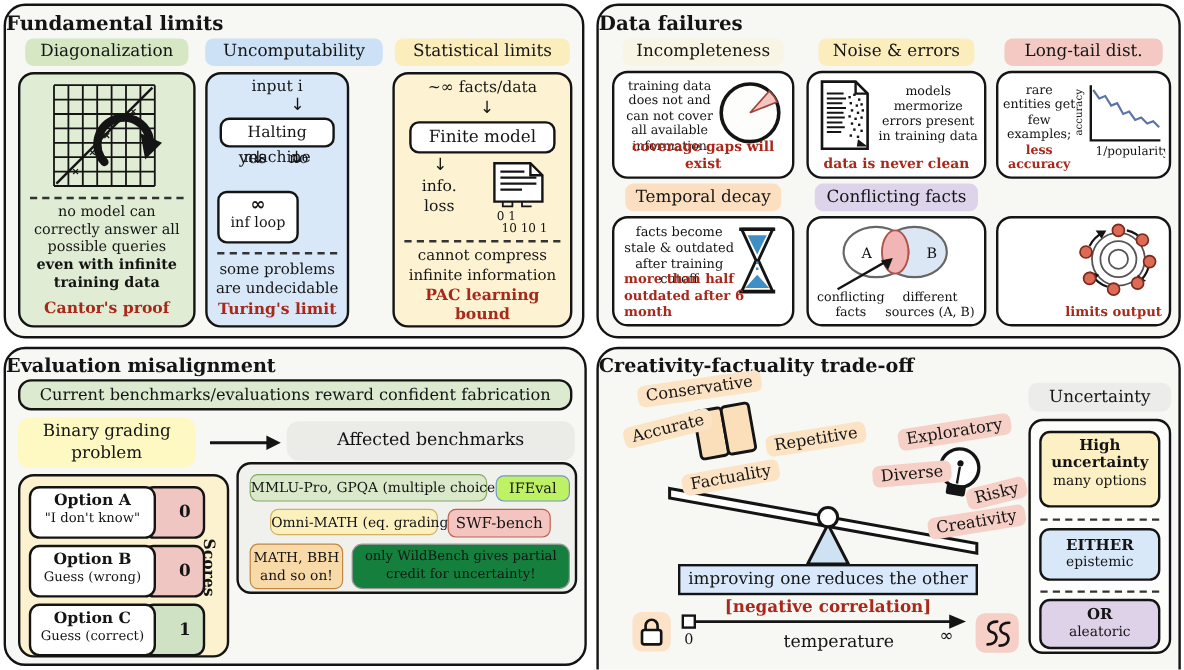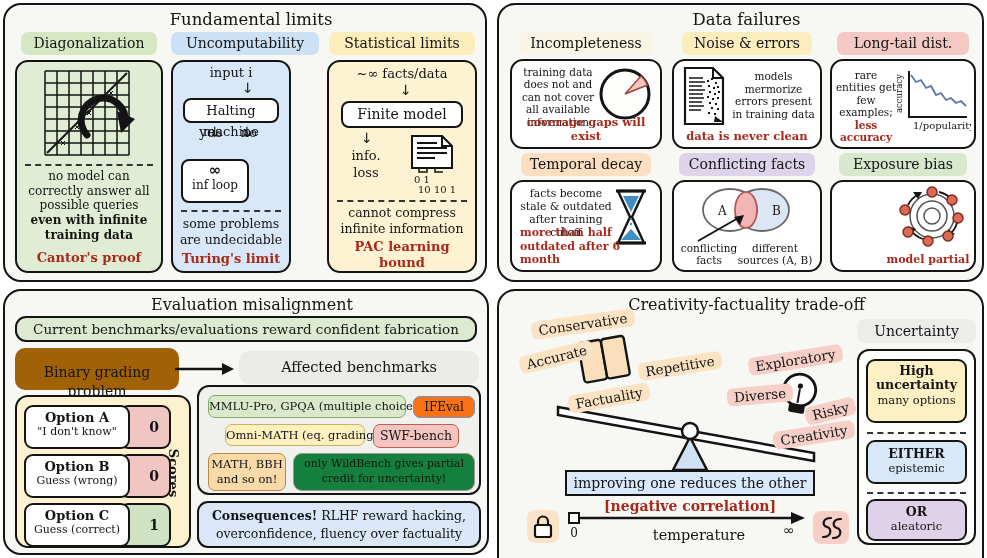--- a/index.html
+++ b/index.html
@@ -4,21 +4,21 @@
 <style>
 *{margin:0;padding:0;box-sizing:border-box}
 body{font-family:"DejaVu Serif",serif;background:#fff;color:#141414}
 #canvas{position:relative;width:987px;height:558px;background:#fff;overflow:hidden}
 .quad{position:absolute;background:#f7f7f4;border:2.5px solid #141414;border-radius:18px}
 .abs{position:absolute}
 .ctr{text-align:center}
 .b{font-weight:700}
 .it{}
 .red{color:#a8291b;font-weight:700}
-.qtitle{position:absolute;left:12px;right:0;text-align:center;font-weight:400;font-size:16.5px}
+.qtitle{position:absolute;left:0;right:0;font-weight:700;font-size:16.5px}
 .hpill{position:absolute;border-radius:7px;text-align:center;font-size:14px;height:23px;line-height:23px;white-space:nowrap}
 .card{position:absolute;border:2.4px solid #141414;border-radius:13px;background:#fff}
 .dash{position:absolute;border-top:2.2px dashed #333;height:0}
 .wbox{background:#fff;border:2.2px solid #141414;border-radius:8px;text-align:center}
 .darr{position:absolute;font-size:14px;line-height:1;font-family:"DejaVu Sans",sans-serif}
 .sans{font-family:"DejaVu Sans",sans-serif}
 .lbl{position:absolute;border-radius:6px;padding:1px 7px;font-size:13.5px;white-space:nowrap}
 .peach{background:#fbe3c4}
 .pinkbg{background:#f6cfc6}
 .bpill{position:absolute;border-radius:7px;text-align:center;white-space:nowrap}
@@ -98,21 +98,20 @@
   </div>
 
   <div class="quad" style="left:497px;top:3px;width:487px;height:279px">
     <div class="qtitle" style="top:5px">Data failures</div>
 
     <div class="hpill" style="left:20px;width:134px;top:27px;background:#f9f5e4">Incompleteness</div>
     <div class="hpill" style="left:183px;width:130px;top:27px;background:#fbeebc">Noise &amp; errors</div>
     <div class="hpill" style="left:338px;width:132px;top:27px;background:#f5c9c3">Long-tail dist.</div>
     <div class="hpill" style="left:22px;width:130px;top:148px;background:#fbdfc0">Temporal decay</div>
     <div class="hpill" style="left:180px;width:136px;top:148px;background:#ddd3ea">Conflicting facts</div>
-    <div class="hpill" style="left:340px;width:128px;top:148px;background:#d7e8cd">Exposure bias</div>
 
     <div class="card" style="left:11px;top:54px;width:152px;height:90px">
       <div class="abs ctr" style="left:6px;top:5px;width:80px;font-size:10.5px;line-height:1.18">training data does not and can not cover all available information</div>
       <svg class="abs" style="right:7px;top:5px" width="56" height="56" viewBox="0 0 56 56">
         <circle cx="28" cy="28" r="24" fill="#fdfdfb" stroke="#141414" stroke-width="3"></circle>
         <path d="M28 28 L44 10 A24 24 0 0 1 50.5 19 Z" fill="#f4c5c1" stroke="#9d443c" stroke-width="1.4"></path>
       </svg>
       <div class="abs ctr red" style="left:0;right:0;bottom:4px;font-size:11.5px">coverage gaps will exist</div>
     </div>
 
@@ -205,29 +204,29 @@
         <g fill="#dd6a55" stroke="#7a2a1a" stroke-width="1.4">
           <circle cx="37" cy="7" r="5"></circle>
             <circle cx="57" cy="15" r="5"></circle>
             <circle cx="63" cy="33" r="5"></circle>
             <circle cx="53" cy="51" r="5"></circle>
             <circle cx="33" cy="56" r="5"></circle>
             <circle cx="13" cy="47" r="5"></circle>
             <circle cx="10" cy="25" r="5"></circle>
         </g>
       </svg>
-      <div class="abs ctr red" style="right:0;bottom:4px;width:92px;font-size:11px">model partial</div>
+      <div class="abs ctr red" style="right:0;bottom:4px;width:92px;font-size:11px">limits output</div>
     </div>
   </div>
 
   <div class="quad" style="left:3px;top:289px;width:486px;height:266px">
     <div class="qtitle" style="top:4px;font-size:16px">Evaluation misalignment</div>
     <div class="abs ctr" style="left:10px;right:10px;top:25px;height:26px;line-height:23px;background:#dcead0;border:2px solid #141414;border-radius:11px;font-size:13.5px">Current benchmarks/evaluations reward confident fabrication</div>
 
-    <div class="abs ctr" style="left:10px;top:57px;width:164px;height:42px;background:#a16207;border-radius:10px;font-size:14px;line-height:1.35;padding-top:15px">Binary grading problem</div>
+    <div class="abs ctr" style="left:10px;top:57px;width:148px;height:42px;background:#fef9c3;border-radius:10px;font-size:14px;line-height:1.35;padding-top:2px">Binary grading problem</div>
     <svg class="abs" style="left:168px;top:70px" width="62" height="16" viewBox="0 0 62 16">
       <line x1="2" y1="8" x2="50" y2="8" stroke="#141414" stroke-width="2.5"></line>
       <polygon points="49,2 61,8 49,14" fill="#141414"></polygon>
     </svg>
     <div class="abs ctr" style="left:234px;top:60px;width:240px;height:33px;background:#ebebe8;border-radius:10px;font-size:14.5px;line-height:33px">Affected benchmarks</div>
 
     <div class="abs" style="left:10px;top:104px;width:176px;height:153px;background:#fdf2d0;border:2.4px solid #141414;border-radius:13px">
       <div class="abs" style="left:102px;top:8px;width:52px;height:44px;background:#efc6c2;border:2.4px solid #141414;border-radius:9px;text-align:right;padding-right:10px;font-weight:700;font-size:14px;line-height:40px">0</div>
       <div class="wbox abs" style="left:7px;top:8px;width:106px;height:44px;border-radius:9px;border-width:2.4px;padding-top:3px">
         <div class="b" style="font-size:13px">Option A</div>
@@ -241,30 +240,27 @@
       <div class="abs" style="left:102px;top:106px;width:52px;height:44px;background:#cfe2c4;border:2.4px solid #141414;border-radius:9px;text-align:right;padding-right:10px;font-weight:700;font-size:14px;line-height:40px">1</div>
       <div class="wbox abs" style="left:7px;top:106px;width:106px;height:44px;border-radius:9px;border-width:2.4px;padding-top:3px">
         <div class="b" style="font-size:13px">Option C</div>
         <div style="font-size:11px">Guess (correct)</div>
       </div>
       <div class="abs b ctr" style="right:-14px;top:68px;width:60px;height:16px;transform:rotate(90deg);font-size:13px">Scores</div>
     </div>
 
     <div class="abs" style="left:192px;top:94px;width:284px;height:110px;background:#f0f0ec;border:2.4px solid #141414;border-radius:12px">
       <div class="bpill" style="left:9px;top:8px;width:198px;height:23px;line-height:21px;background:#d9e9ca;border:1.6px solid #85a86b;font-size:11.5px">MMLU-Pro, GPQA (multiple choice)</div>
-      <div class="bpill" style="left:214px;top:9px;width:62px;height:22px;line-height:20px;background:#f97316;border:1.6px solid #7396c9;font-size:12px">IFEval</div>
+      <div class="bpill" style="left:214px;top:9px;width:62px;height:22px;line-height:20px;background:#bef264;border:1.6px solid #7396c9;font-size:12px">IFEval</div>
       <div class="bpill" style="left:26px;top:37px;width:140px;height:22px;line-height:20px;background:#fdf0bf;border:1.6px solid #cfb25f;font-size:11.5px">Omni-MATH (eq. grading)</div>
       <div class="bpill" style="left:174px;top:37px;width:86px;height:24px;line-height:22px;background:#f3c4c0;border:1.6px solid #c0614f;font-size:12.5px">SWF-bench</div>
       <div class="bpill" style="left:9px;top:66px;width:78px;height:38px;background:#f8d9a8;border:1.6px solid #c08740;font-size:11.5px;line-height:1.3;padding-top:3px;white-space:normal">MATH, BBH and so on!</div>
       <div class="bpill" style="left:94px;top:66px;width:182px;height:38px;background:#15803d;border:1.6px solid #999;border-radius:9px;font-size:11px;line-height:1.35;padding-top:3px;white-space:normal">only WildBench gives partial credit for uncertainty!</div>
     </div>
 
-    <div class="abs ctr" style="left:192px;top:210px;width:284px;height:47px;background:#d9e7f8;border:2.4px solid #141414;border-radius:11px;font-size:12.5px;line-height:1.45;padding:4px 6px 0">
-      <span class="b">Consequences!</span><span> RLHF reward hacking, overconfidence, fluency over factuality</span>
-    </div>
   </div>
 
   <div class="quad" style="left:497px;top:289px;width:487px;height:306px">
     <div class="qtitle" style="top:4px;font-size:16px">Creativity-factuality trade-off</div>
 
     <svg class="abs" style="left:0;top:18px" width="358" height="248" viewBox="0 0 358 248">
       <polygon points="59,98 315,144 315,152 59,106" fill="#fff" stroke="#141414" stroke-width="2.5"></polygon>
       <polygon points="174,161 208,161 191,128" fill="#cfe2f3" stroke="#141414" stroke-width="2.5" stroke-linejoin="round"></polygon>
       <circle cx="191" cy="122" r="8" fill="#fff" stroke="#141414" stroke-width="2.5"></circle>
       <g transform="rotate(-10 106 50)">

